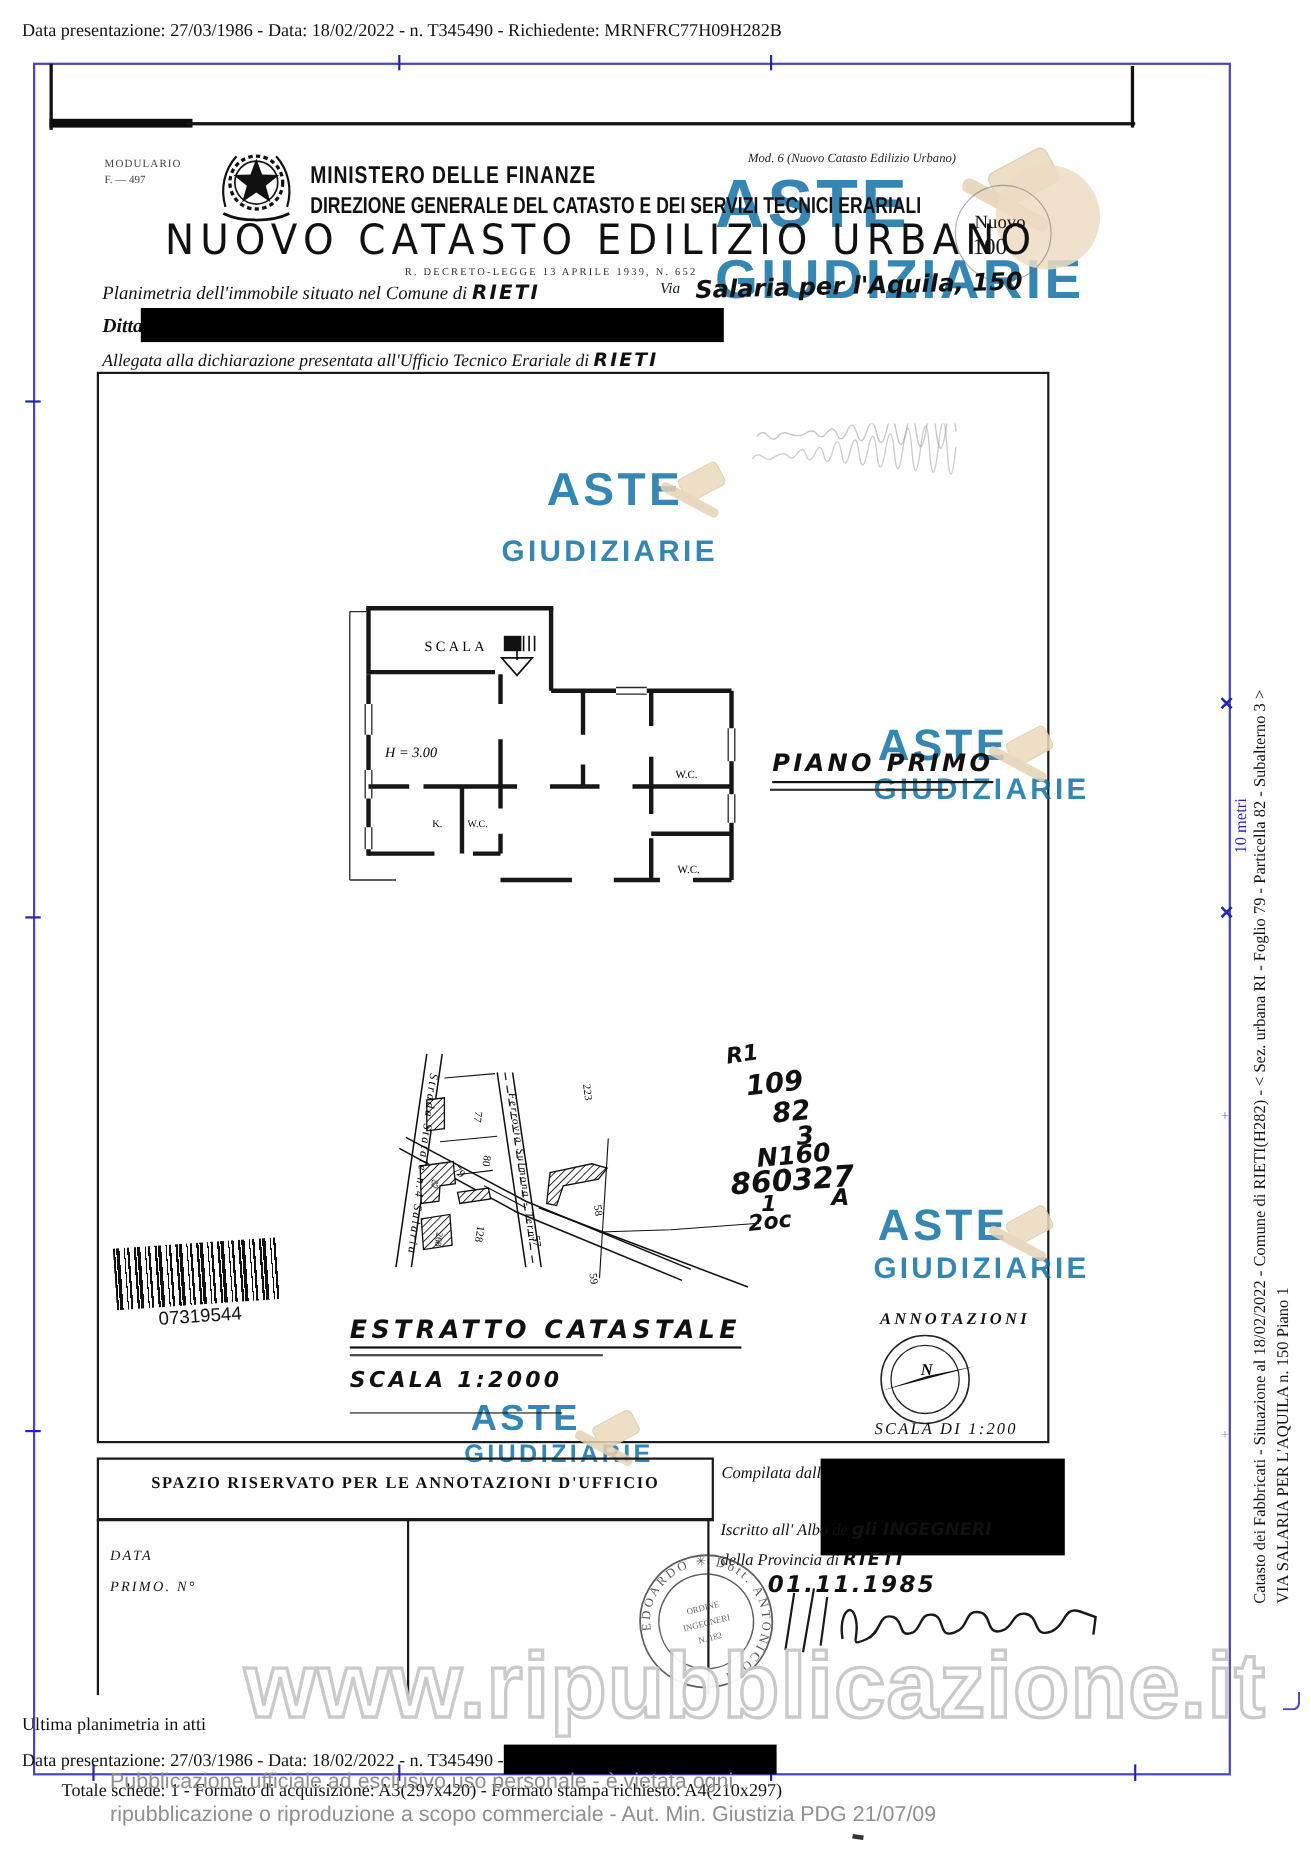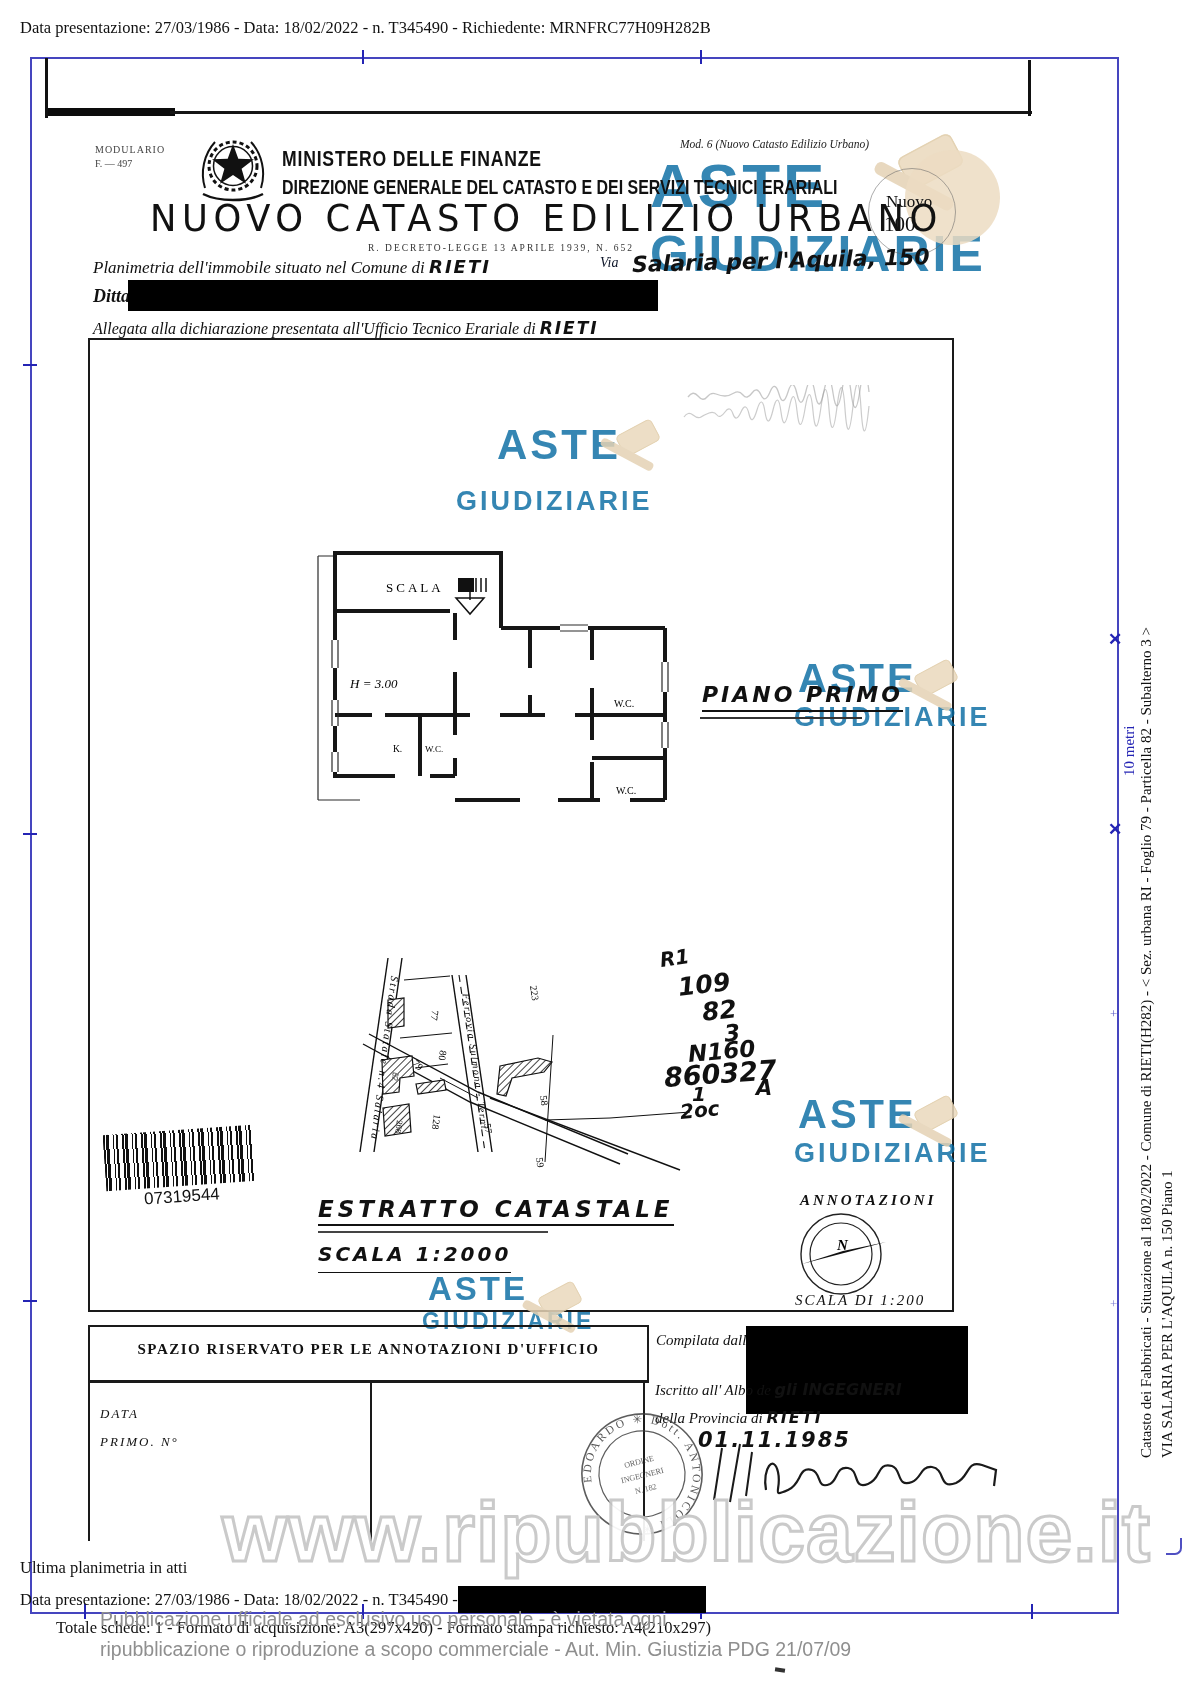--- a/index.html
+++ b/index.html
@@ -252,21 +252,21 @@
   <div class="abs hand" style="left:702px;top:996px;font-size:25px;transform:rotate(-6deg);">82</div>
   <div class="abs hand" style="left:724px;top:1020px;font-size:23px;transform:rotate(-6deg);">3</div>
   <div class="abs hand" style="left:688px;top:1038px;font-size:23px;transform:rotate(-5deg);">N160</div>
   <div class="abs hand" style="left:664px;top:1058px;font-size:27px;transform:rotate(-4deg);">860327</div>
   <div class="abs hand" style="left:756px;top:1076px;font-size:21px;">A</div>
   <div class="abs hand" style="left:692px;top:1082px;font-size:20px;">1</div>
   <div class="abs hand" style="left:680px;top:1098px;font-size:20px;transform:rotate(-6deg);">2oc</div>
 
   <div class="abs hand" style="left:318px;top:1196px;font-size:23px;letter-spacing:4px;border-bottom:2px solid #111;padding-bottom:2px;">ESTRATTO CATASTALE</div>
   <div class="abs" style="left:318px;top:1231px;width:230px;height:1.5px;background:#444;"></div>
-  <div class="abs hand" style="left:318px;top:1242px;font-size:20px;letter-spacing:3px;border-bottom:1.5px solid #111;padding-bottom:6px;">SCALA 1:2000</div>
+  <div class="abs hand" style="left:318px;top:1242px;font-size:20px;letter-spacing:3px;border-bottom:1.5px solid #111;padding-bottom:18px;">SCALA 1:2000</div>
 
   <div class="abs" style="left:105px;top:1130px;transform:rotate(-4deg);">
     <div style="width:150px;height:56px;background:repeating-linear-gradient(90deg,#111 0 2px,#fff 2px 3px,#111 3px 6px,#fff 6px 10px,#111 10px 11px,#fff 11px 13px,#111 13px 15px,#fff 15px 19px);"></div>
     <div class="sans" style="font-size:17px;text-align:center;margin-top:1px;">07319544</div>
   </div>
 
   <div class="abs it" style="left:800px;top:1192px;font-size:15px;font-weight:700;letter-spacing:3px;">ANNOTAZIONI</div>
   <svg class="abs" style="left:795px;top:1210px;" width="95" height="92" viewBox="795 1210 95 92">
     <circle cx="841" cy="1254" r="40" fill="none" stroke="#222" stroke-width="1.4"></circle>
     <circle cx="841" cy="1254" r="31" fill="none" stroke="#222" stroke-width="1.2"></circle>

